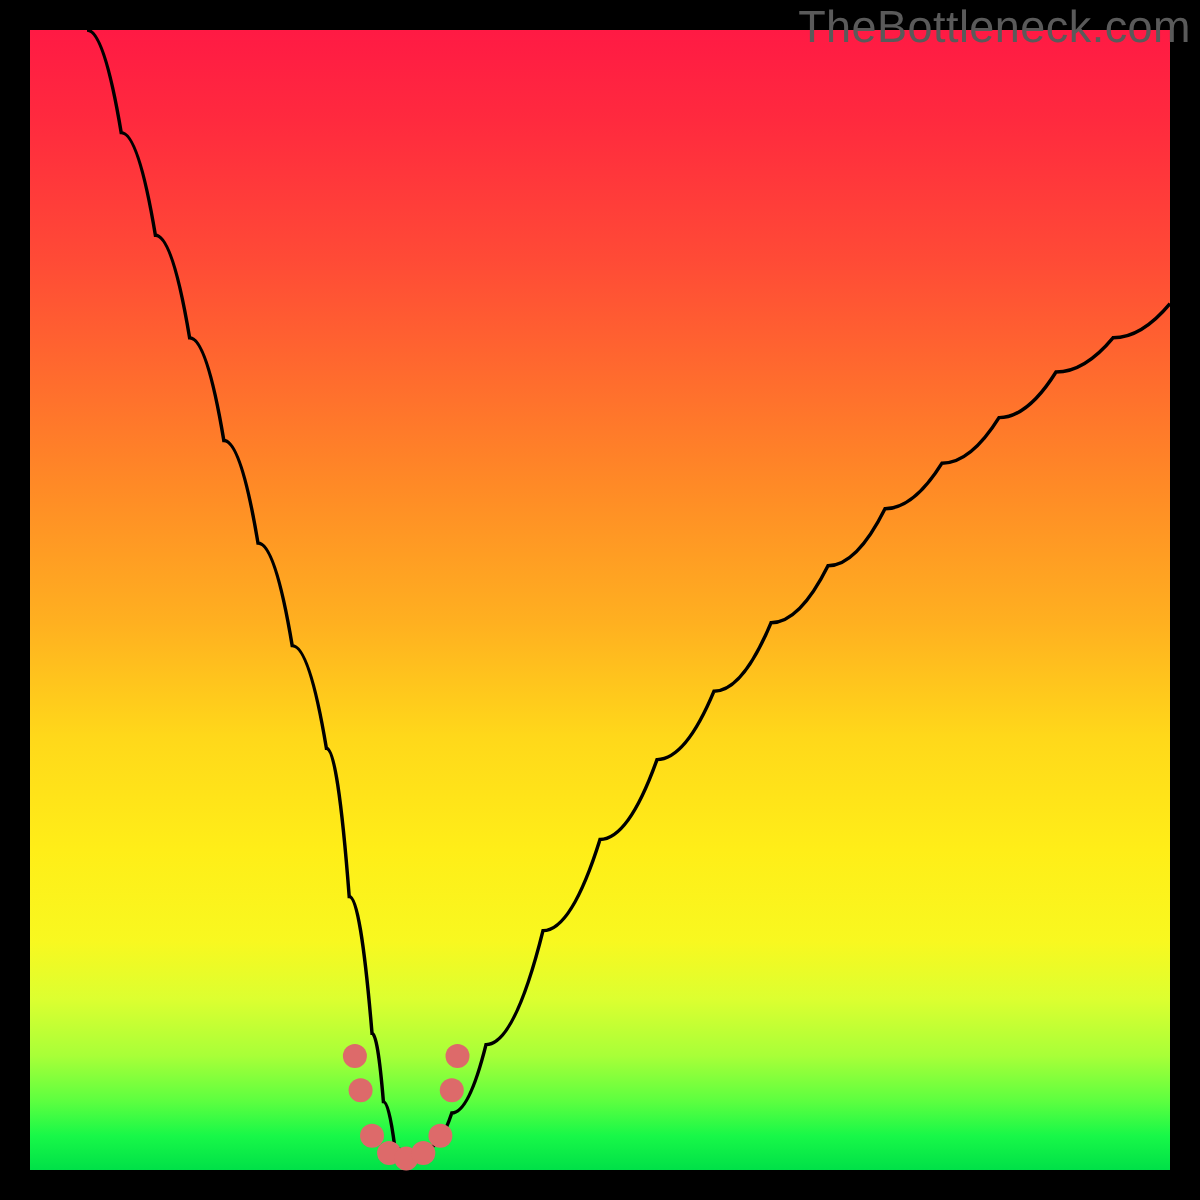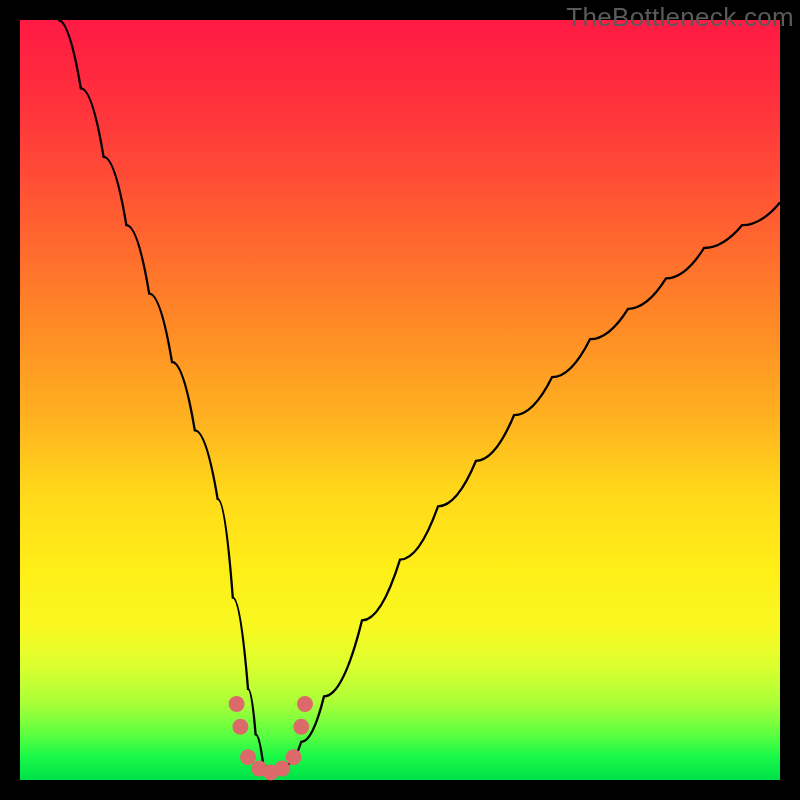--- a/index.html
+++ b/index.html
@@ -42,21 +42,21 @@
       #5cff40 94%,
       #18f848 97%,
       #00e048 100%
     );
   }
   .watermark {
     position: absolute;
     top: 2px;
     right: 6px;
     color: #5a5a5a;
-    font-size: 26px;
+    font-size: 30px;
     font-weight: 500;
     letter-spacing: 0.3px;
     z-index: 5;
   }
   svg.curve {
     position: absolute;
     left: 0;
     top: 0;
     width: 760px;
     height: 760px;

